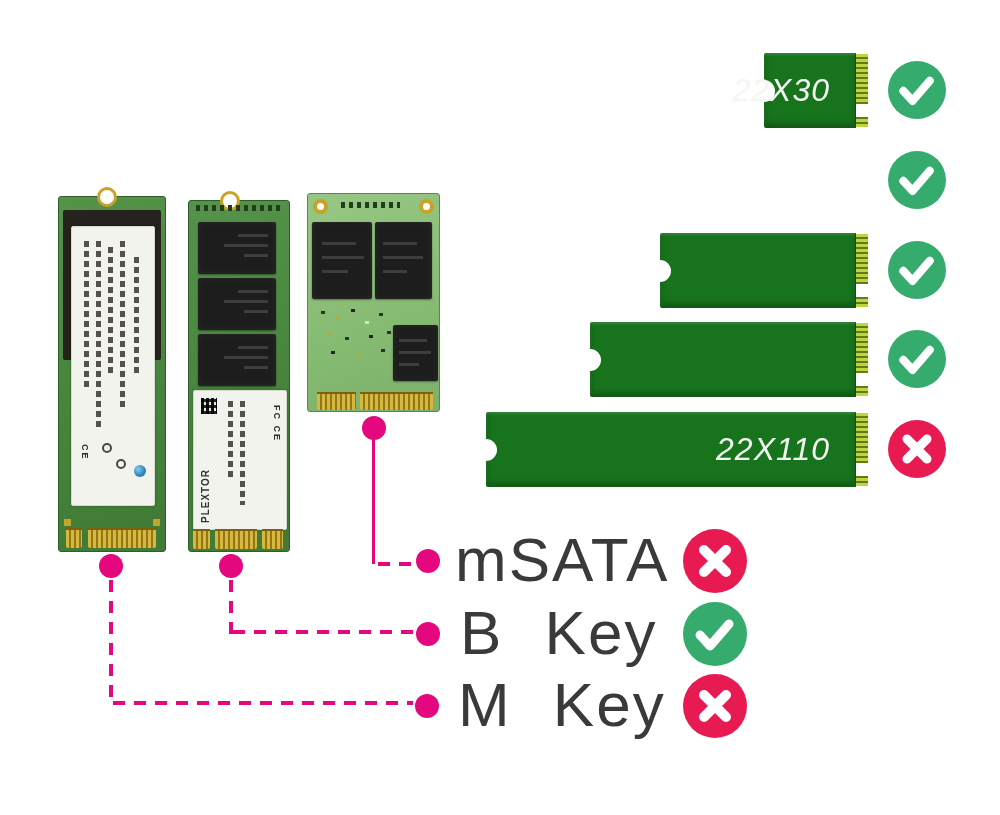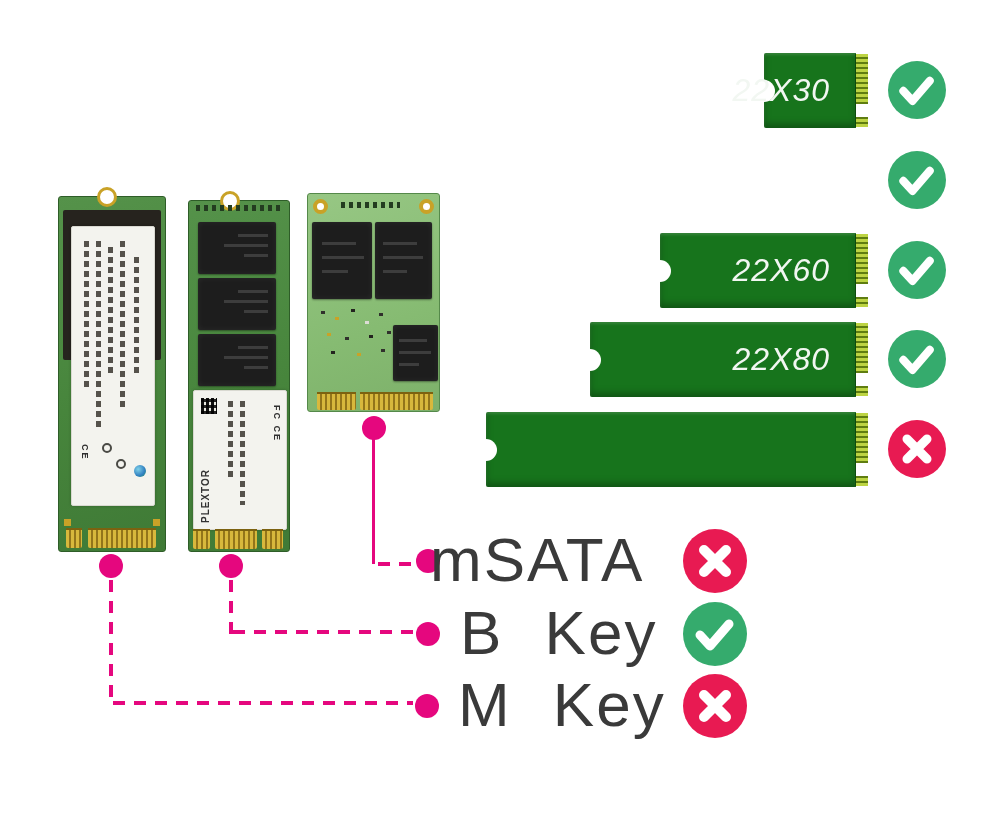--- a/index.html
+++ b/index.html
@@ -125,66 +125,65 @@
       <div class="size-row" style="top: 143px;">
       <div class="size-status"><svg width="58" height="58" viewBox="0 0 64 64">
             <circle cx="32" cy="32" r="32" fill="#35AB6D"></circle>
             <path d="M17 33 L27 44 L46 22" fill="none" stroke="#ffffff" stroke-width="9" stroke-linecap="round" stroke-linejoin="round"></path>
           </svg></div>
     </div>
       <div class="size-row" style="top: 233px;">
       <div class="bar" style="left: 660px; width: 208px;">
         <div class="bar-body">
           <div class="bar-notch"></div>
-          <span class="bar-label">22X60</span>
         </div>
         <div class="bar-pins">
           <div class="pin-gap"></div>
         </div>
       </div>
       <div class="size-status"><svg width="58" height="58" viewBox="0 0 64 64">
             <circle cx="32" cy="32" r="32" fill="#35AB6D"></circle>
             <path d="M17 33 L27 44 L46 22" fill="none" stroke="#ffffff" stroke-width="9" stroke-linecap="round" stroke-linejoin="round"></path>
           </svg></div>
     </div>
       <div class="size-row" style="top: 322px;">
       <div class="bar" style="left: 590px; width: 278px;">
         <div class="bar-body">
           <div class="bar-notch"></div>
-          <span class="bar-label">22X80</span>
         </div>
         <div class="bar-pins">
           <div class="pin-gap"></div>
         </div>
       </div>
       <div class="size-status"><svg width="58" height="58" viewBox="0 0 64 64">
             <circle cx="32" cy="32" r="32" fill="#35AB6D"></circle>
             <path d="M17 33 L27 44 L46 22" fill="none" stroke="#ffffff" stroke-width="9" stroke-linecap="round" stroke-linejoin="round"></path>
           </svg></div>
     </div>
       <div class="size-row" style="top: 412px;">
       <div class="bar" style="left: 486px; width: 382px;">
         <div class="bar-body">
           <div class="bar-notch"></div>
+          <span class="bar-label">22X110</span>
         </div>
         <div class="bar-pins">
           <div class="pin-gap"></div>
         </div>
       </div>
       <div class="size-status"><svg width="58" height="58" viewBox="0 0 64 64">
             <circle cx="32" cy="32" r="32" fill="#E81A52"></circle>
             <path d="M21 21 L43 43 M43 21 L21 43" fill="none" stroke="#ffffff" stroke-width="10" stroke-linecap="round"></path>
           </svg></div>
     </div>
     </div>
 
   <div>
       <div class="key-row">
       <div class="node" style="left: 416px; top: 549px;"></div>
-      <span class="key-label" style="left: 430px; top: 561px;">mSATA</span>
+      <span class="key-label" style="left: 455px; top: 561px;">mSATA</span>
       <div class="key-status" style="left: 683px; top: 529px;"><svg width="64" height="64" viewBox="0 0 64 64">
             <circle cx="32" cy="32" r="32" fill="#E81A52"></circle>
             <path d="M21 21 L43 43 M43 21 L21 43" fill="none" stroke="#ffffff" stroke-width="10" stroke-linecap="round"></path>
           </svg></div>
     </div>
       <div class="key-row">
       <div class="node" style="left: 416px; top: 622px;"></div>
       <span class="key-label" style="left: 460px; top: 634px;">B Key</span>
       <div class="key-status" style="left: 683px; top: 602px;"><svg width="64" height="64" viewBox="0 0 64 64">
             <circle cx="32" cy="32" r="32" fill="#35AB6D"></circle>

